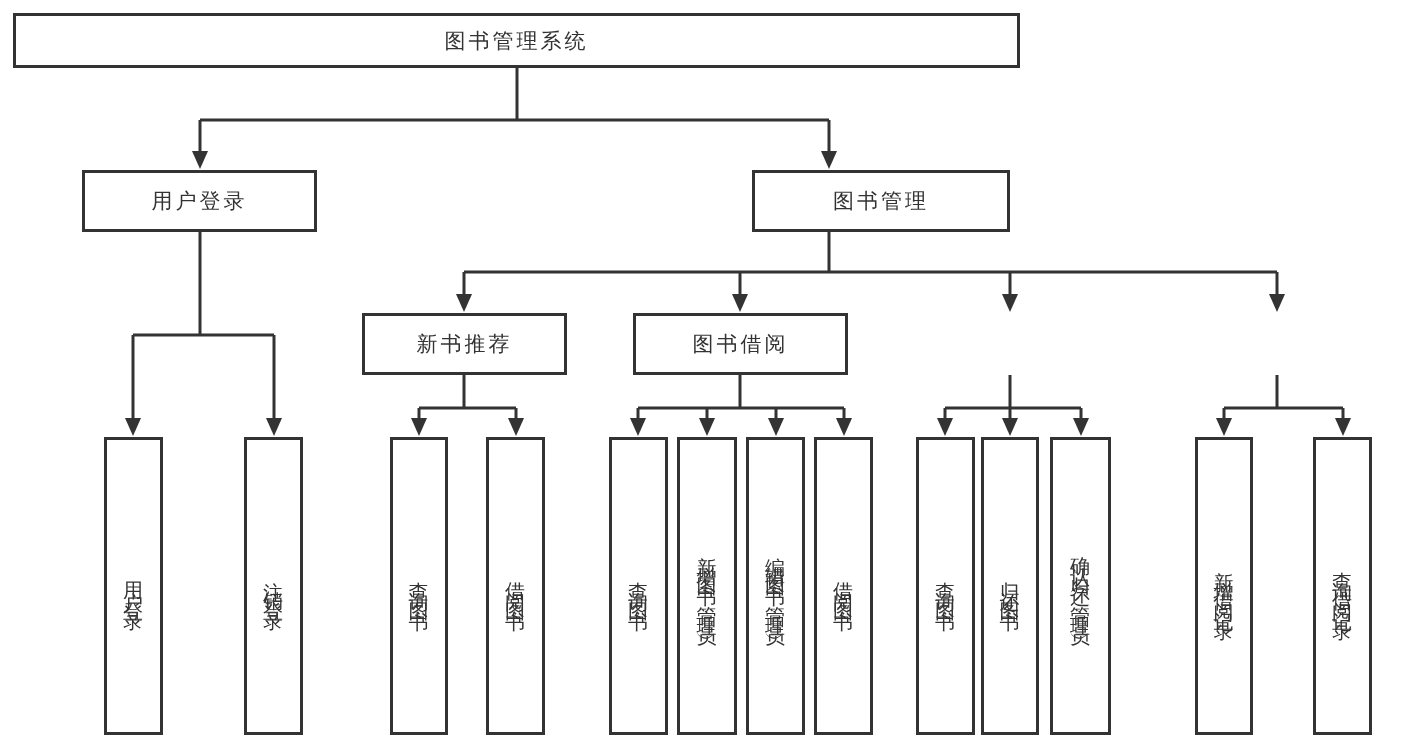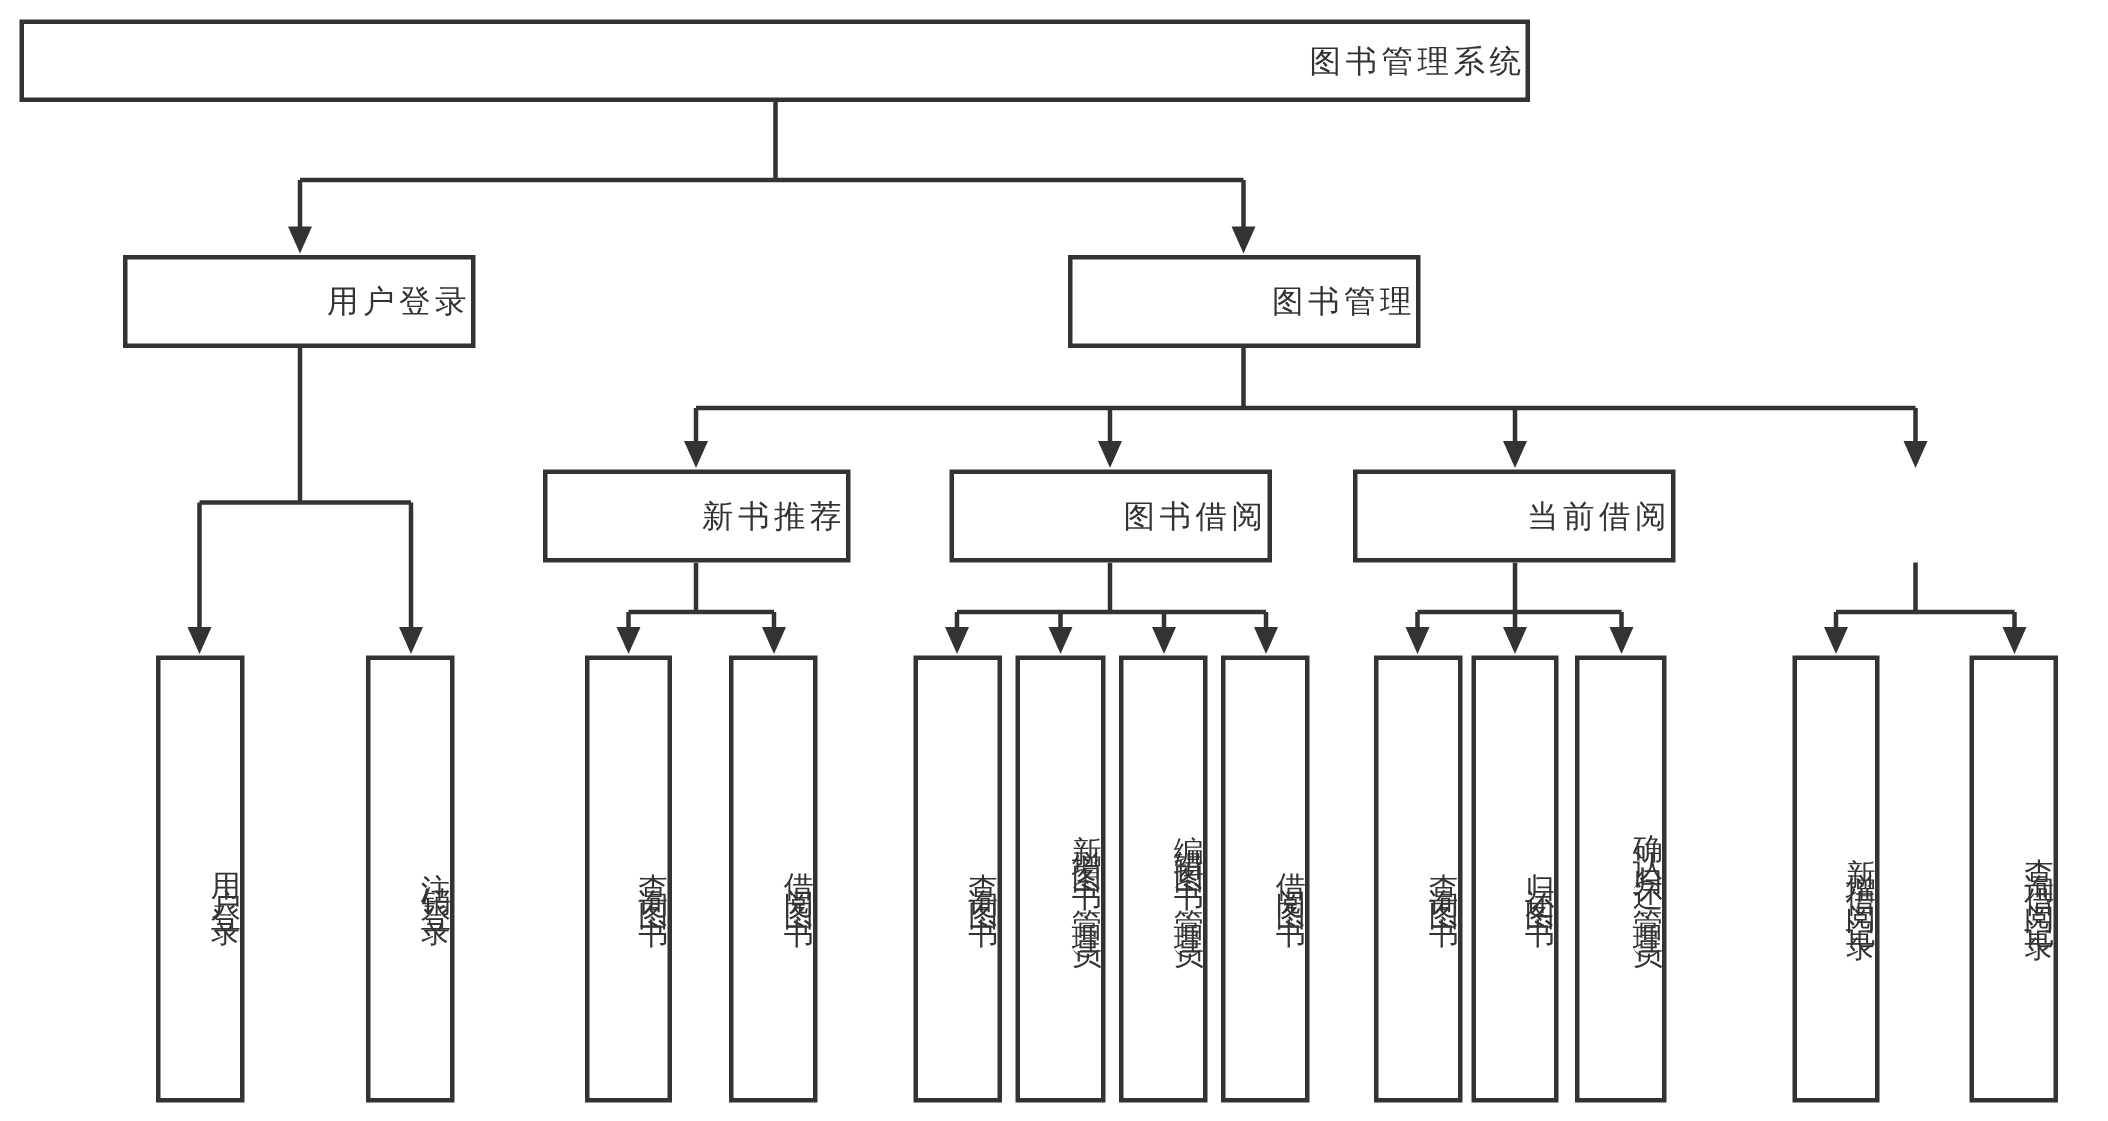--- a/index.html
+++ b/index.html
@@ -11,21 +11,21 @@
   html,body{margin:0;padding:0;background:var(--bg);}
   body{font-family:"Liberation Sans","DejaVu Sans",sans-serif;}
   .canvas{
     position:relative;width:1405px;height:747px;background:var(--bg);overflow:hidden;
   }
   .connectors{position:absolute;left:0;top:0;pointer-events:none;}
   .connectors line{stroke:var(--line);stroke-width:3;}
   .connectors polygon{fill:var(--line);}
   .node{
     position:absolute;box-sizing:border-box;border:3px solid var(--line);
-    background:var(--bg);display:flex;align-items:center;justify-content:flex-end;
+    background:var(--bg);display:flex;align-items:center;justify-content:center;
     color:var(--text);
   }
   .node .label{font-size:21px;letter-spacing:3px;white-space:nowrap;}
   .node .vtext{
     writing-mode:vertical-rl;text-orientation:mixed;
     font-size:20px;letter-spacing:10px;line-height:1;white-space:nowrap;
   }
   .watermark{
     position:absolute;top:720px;right:2px;z-index:5;
     font-size:19px;color:var(--watermark);letter-spacing:1px;white-space:nowrap;
@@ -100,32 +100,29 @@
     </g>
   </svg>
 
   <div class="node" style="left:13px;top:13px;width:1007px;height:55px">
     <span class="label">图书管理系统</span>
   </div>
 
   <div class="node" style="left:82px;top:170px;width:235px;height:62px">
     <span class="label">用户登录</span>
   </div>
-  <div class="node" style="left:712px;top:170px;width:235px;height:62px">
+  <div class="node" style="left:752px;top:170px;width:258px;height:62px">
     <span class="label">图书管理</span>
   </div>
 
   <div class="node" style="left:633px;top:313px;width:215px;height:62px">
     <span class="label">图书借阅</span>
   </div>
   <div class="node" style="left:362px;top:313px;width:205px;height:62px">
     <span class="label">新书推荐</span>
-  </div>
-  <div class="node" style="left:902px;top:313px;width:215px;height:62px">
-    <span class="label">当前借阅</span>
   </div>
 
   <div class="node" style="left:104px;top:437px;width:59px;height:298px">
     <span class="vtext">用户登录</span>
   </div>
   <div class="node" style="left:244px;top:437px;width:59px;height:298px">
     <span class="vtext">注销登录</span>
   </div>
 
   <div class="node" style="left:390px;top:437px;width:58px;height:298px">

